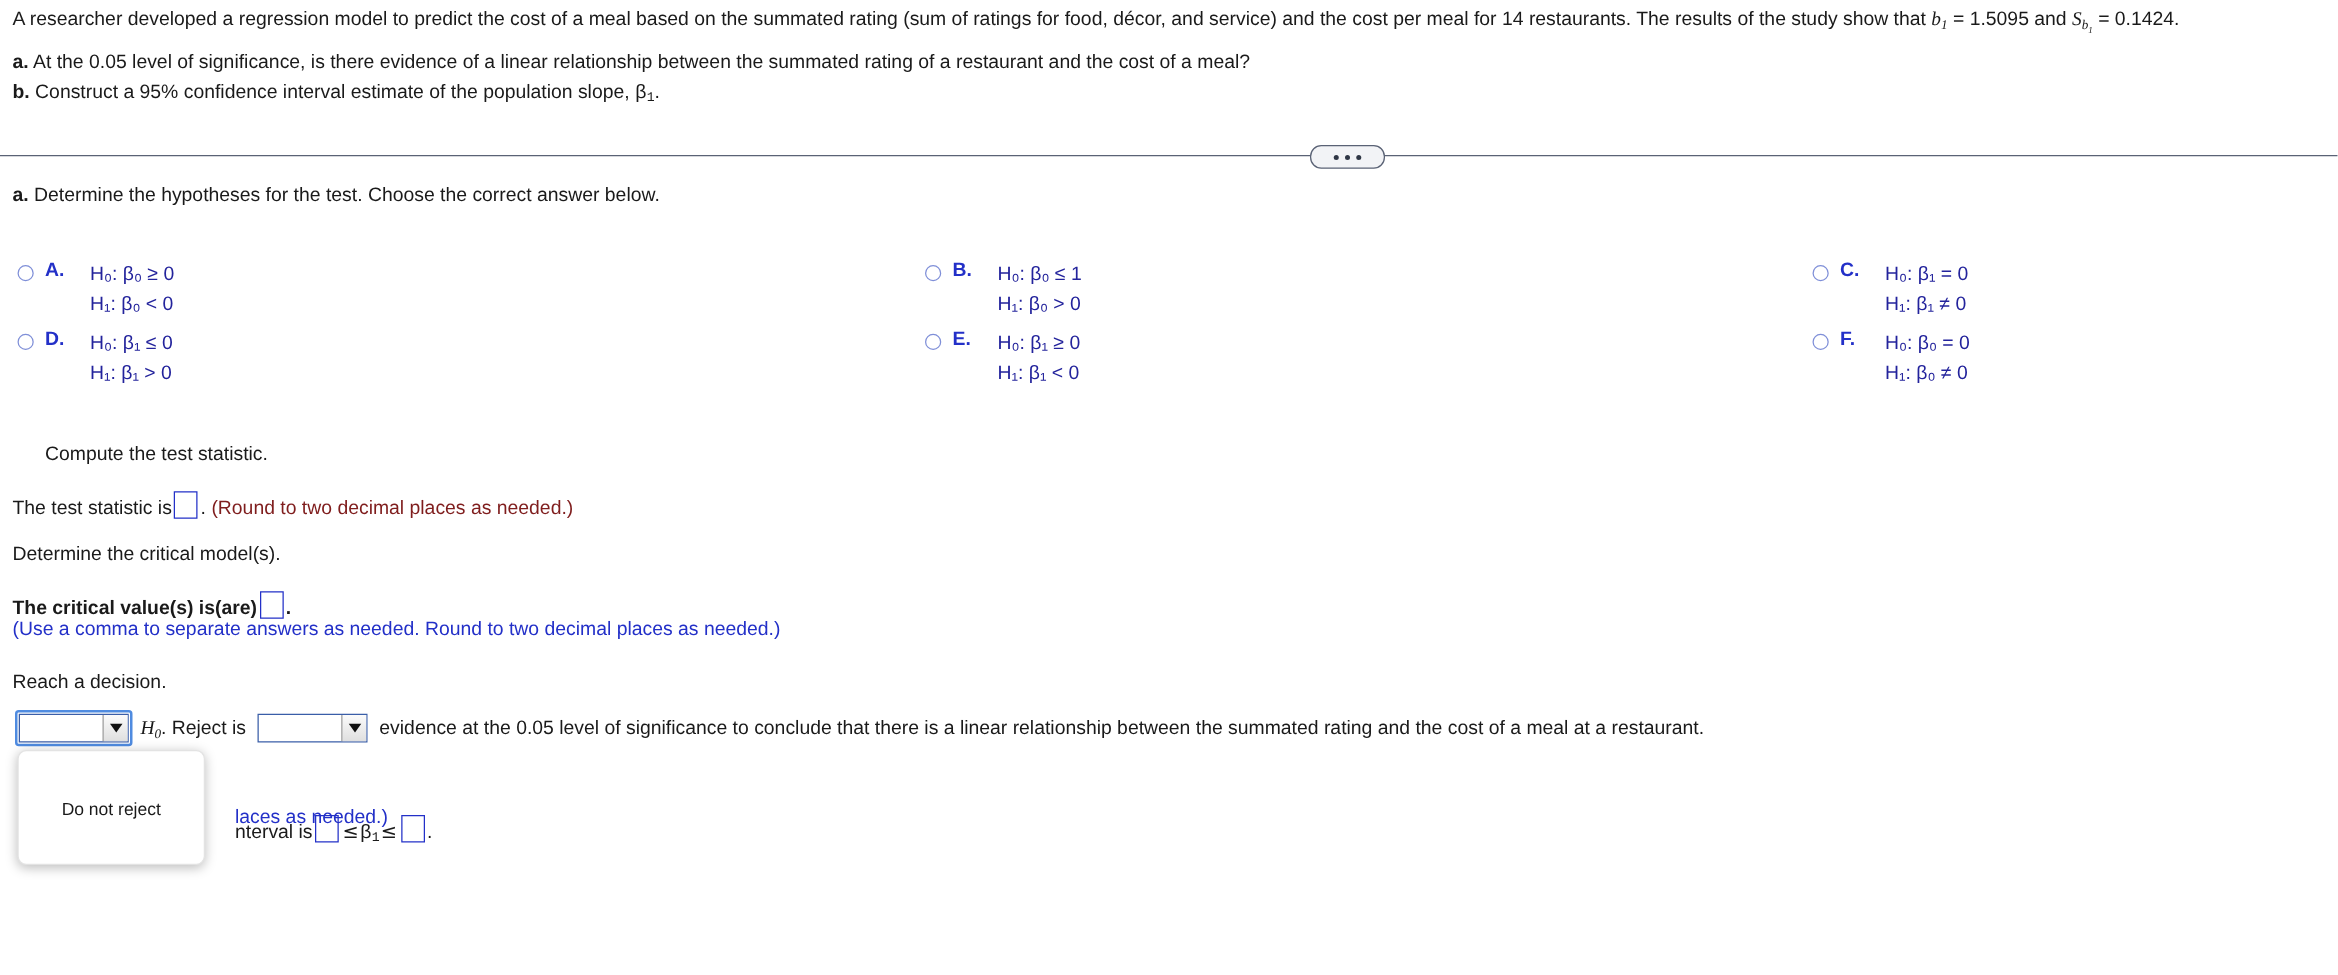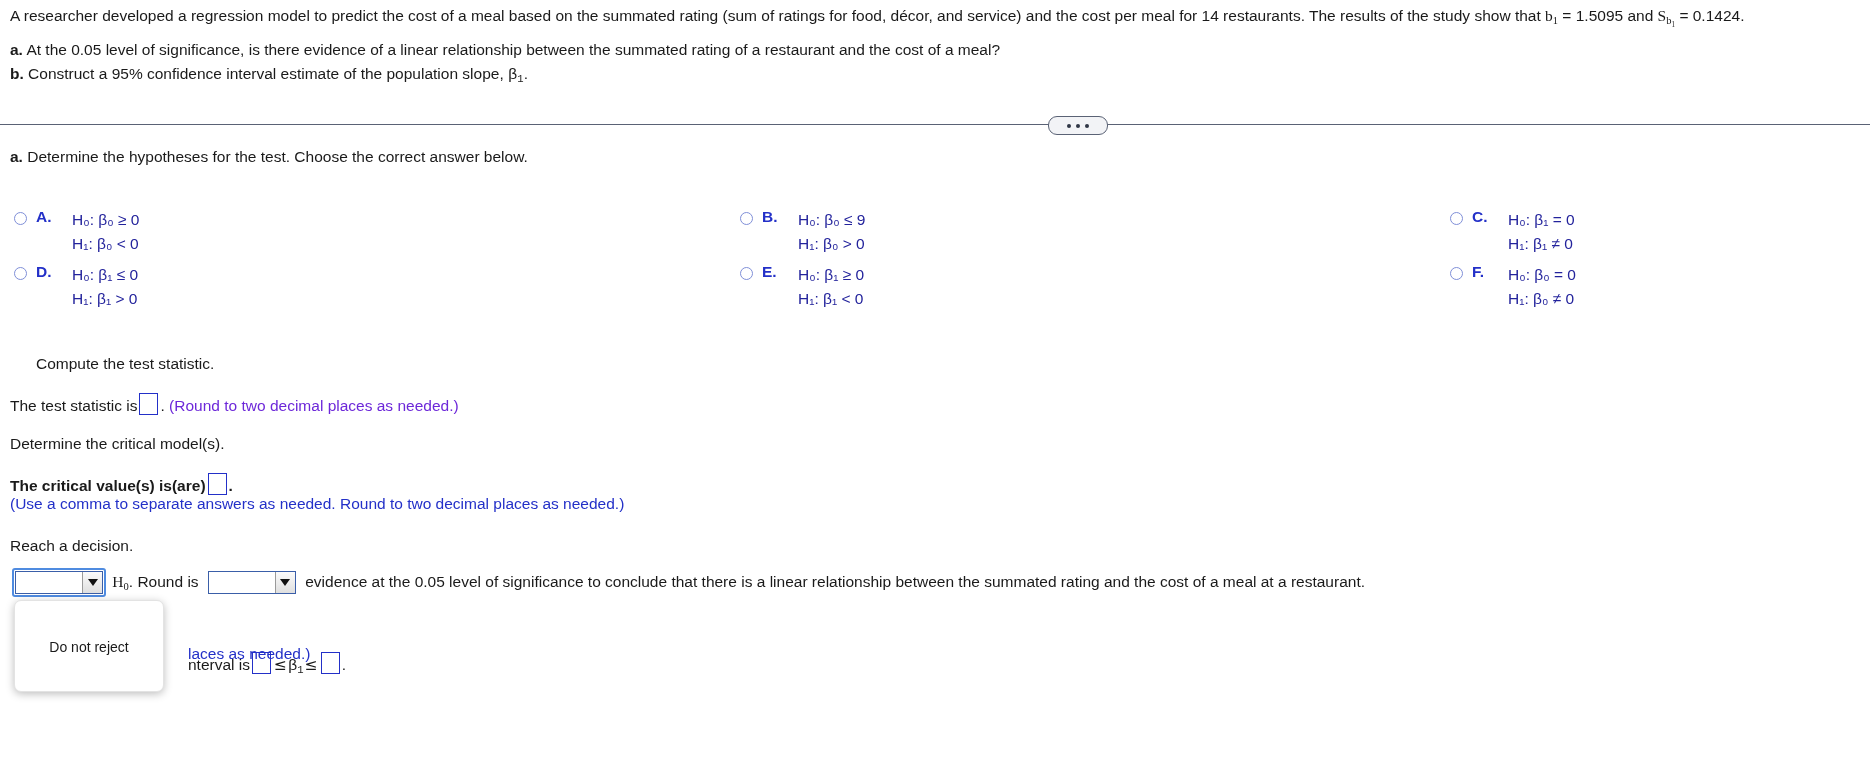--- a/index.html
+++ b/index.html
@@ -28,21 +28,21 @@
     line-height: 1.35;
   }
   #sub-questions {
     left: 10px;
     top: 38px;
     width: 1500px;
     line-height: 1.55;
   }
 
   
-  .mth { font-family: "Liberation Serif", serif; }
+  .mth { font-family: "Liberation Serif", serif; font-style: italic; }
   .greek { font-family: Liberation Mono, monospace; font-style: normal; }
   sub { font-size: 0.68em; line-height: 0; vertical-align: baseline; position: relative; bottom: -0.32em; }
   .op { font-family: "DejaVu Sans", sans-serif; font-style: normal; padding: 0 1px; }
 
   
   #section-divider {
     left: 0px;
     top: 124px;
     width: 1870px;
     height: 2px;
@@ -122,21 +122,21 @@
   #compute-label   { left: 10px; top: 355px; margin-left: 26px; }
   #test-stat-line  { left: 10px; top: 393px; }
   #determine-cv    { left: 10px; top: 435px; }
   #critical-line   { left: 10px; top: 473px; font-weight: bold; }
   #critical-hint   { left: 10px; top: 495px; color: #2330c8; }
   #reach-decision  { left: 10px; top: 537px; }
   #decision-line   { left: 10px; top: 568px; }
   #part-b-line     { left: 10px; top: 620px; margin-top: 32px; }
   #part-b-hint     { left: 10px; top: 645px; color: #2330c8; }
 
-  .blue-note { color: #6d28d9; }
+  .blue-note { color: #7f1d1d; }
 
   
   .answer-box {
     display: inline-block;
     width: 17px;
     height: 20px;
     border: 1.3px solid #2330c8;
     background: #ffffff;
     vertical-align: -4px;
     margin: 0 2px;
@@ -257,21 +257,21 @@
   <span class="hyp-lines">
     <span class="ln">H₀: β₁ ≤ 0</span>
     <span class="ln">H₁: β₁ &gt; 0</span>
   </span>
 </div>
 
 <div class="abs option" id="opt-B">
   <span class="radio-icon"></span>
   <span class="opt-letter">B.</span>
   <span class="hyp-lines">
-    <span class="ln">H₀: β₀ ≤ 9</span>
+    <span class="ln">H₀: β₀ ≤ 1</span>
     <span class="ln">H₁: β₀ &gt; 0</span>
   </span>
 </div>
 
 <div class="abs option" id="opt-E">
   <span class="radio-icon"></span>
   <span class="opt-letter">E.</span>
   <span class="hyp-lines">
     <span class="ln">H₀: β₁ ≥ 0</span>
     <span class="ln">H₁: β₁ &lt; 0</span>
@@ -313,21 +313,21 @@
 
 <div class="abs" id="reach-decision">Reach a decision.</div>
 
 <div class="abs nowrap" id="decision-line">
   <span class="select-wrap focused">
     <span class="select-box">
       <span class="select-value"></span>
       <span class="select-arrow"></span>
     </span>
   </span>
-  <span class="mth">H<sub>0</sub></span><span>. Round is</span>
+  <span class="mth">H<sub>0</sub></span><span>. Reject is</span>
   <span class="select-wrap">
     <span class="select-box">
       <span class="select-value"></span>
       <span class="select-arrow"></span>
     </span>
   </span>
   <span>evidence at the 0.05 level of significance to conclude that there is a linear relationship between the summated rating and the cost of a meal at a restaurant.</span>
 </div>
 
 <div class="abs nowrap" id="part-b-line">

